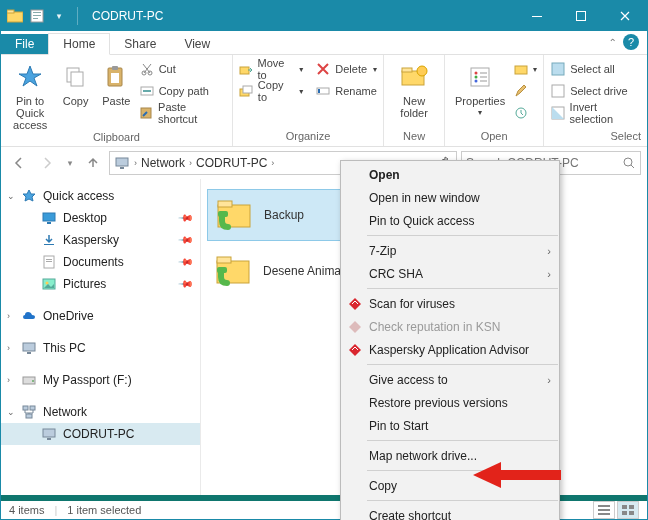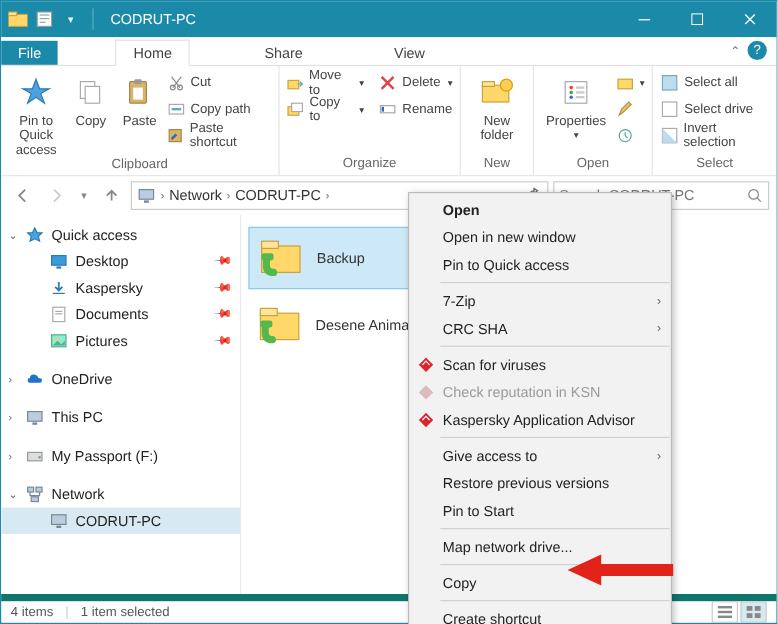--- a/index.html
+++ b/index.html
@@ -9,21 +9,21 @@
 
 .titlebar { height: 30px; background: #1a8aa8; display: flex; align-items: center; color: #fff; font-size: 12px; }
 .titlebar .qat { display: flex; align-items: center; padding: 0 6px; gap: 6px; }
 .titlebar .qicon { width: 16px; height: 16px; display: inline-flex; align-items: center; justify-content: center; }
 .titlebar .divider { width: 1px; height: 18px; background: rgba(255,255,255,0.3); margin: 0 4px; }
 .titlebar .title { flex: 1; padding-left: 4px; }
 .titlebar .winbtns { display: flex; }
 .titlebar .winbtn { width: 44px; height: 30px; display: flex; align-items: center; justify-content: center; color: #fff; }
 
 
-.menutabs { height: 24px; background: #fff; display: flex; align-items: flex-end; border-bottom: 1px solid #e1e1e1; position: relative; gap: 48px; }
+.menutabs { height: 24px; background: #fff; display: flex; align-items: flex-end; border-bottom: 1px solid #e1e1e1; position: relative; }
 .filetab { background: #1a8aa8; color: #fff; padding: 3px 14px; font-size: 12px; }
 .mtab { padding: 3px 14px; font-size: 12px; color: #444; }
 .mtab.active { border: 1px solid #e1e1e1; border-bottom: 1px solid #fff; margin-bottom: -1px; background: #fff; }
 .helpcircle { position: absolute; right: 8px; top: 3px; width: 16px; height: 16px; border-radius: 50%; background: #1a8aa8; color: #fff; font-size: 11px; display: flex; align-items: center; justify-content: center; }
 .ribcaret { position: absolute; right: 30px; top: 6px; font-size: 10px; color: #787878; }
 
 
 .ribbon { height: 92px; background: #fff; border-bottom: 1px solid #e1e1e1; display: flex; }
 .rgroup { display: flex; flex-direction: column; padding: 2px 6px; border-right: 1px solid #e5e5e5; }
 .rgroup .buttons { flex: 1; display: flex; align-items: flex-start; gap: 4px; padding-top: 2px; }
@@ -300,21 +300,21 @@
                   <circle cx="7" cy="7" r="5" fill="none" stroke="#5a9"></circle>
                   <path d="M7 4 L7 7 L9 9" stroke="#5a9" fill="none"></path>
                 </svg>
               </span>
             </div>
         </div>
       </div>
       <div class="glabel">Open</div>
     </div>
 
-    <div class="rgroup" style="border-right:none;">
+    <div class="rgroup" style="border-right:none;align-items:flex-end;">
       <div class="buttons">
         <div class="vstack">
           <div class="smbtn">
               <span class="sicon">
                 <svg width="14" height="14">
                   <rect x="1" y="1" width="12" height="12" fill="#bde" stroke="#7ab"></rect>
                 </svg>
               </span>
               <span>Select all</span>
             </div>

